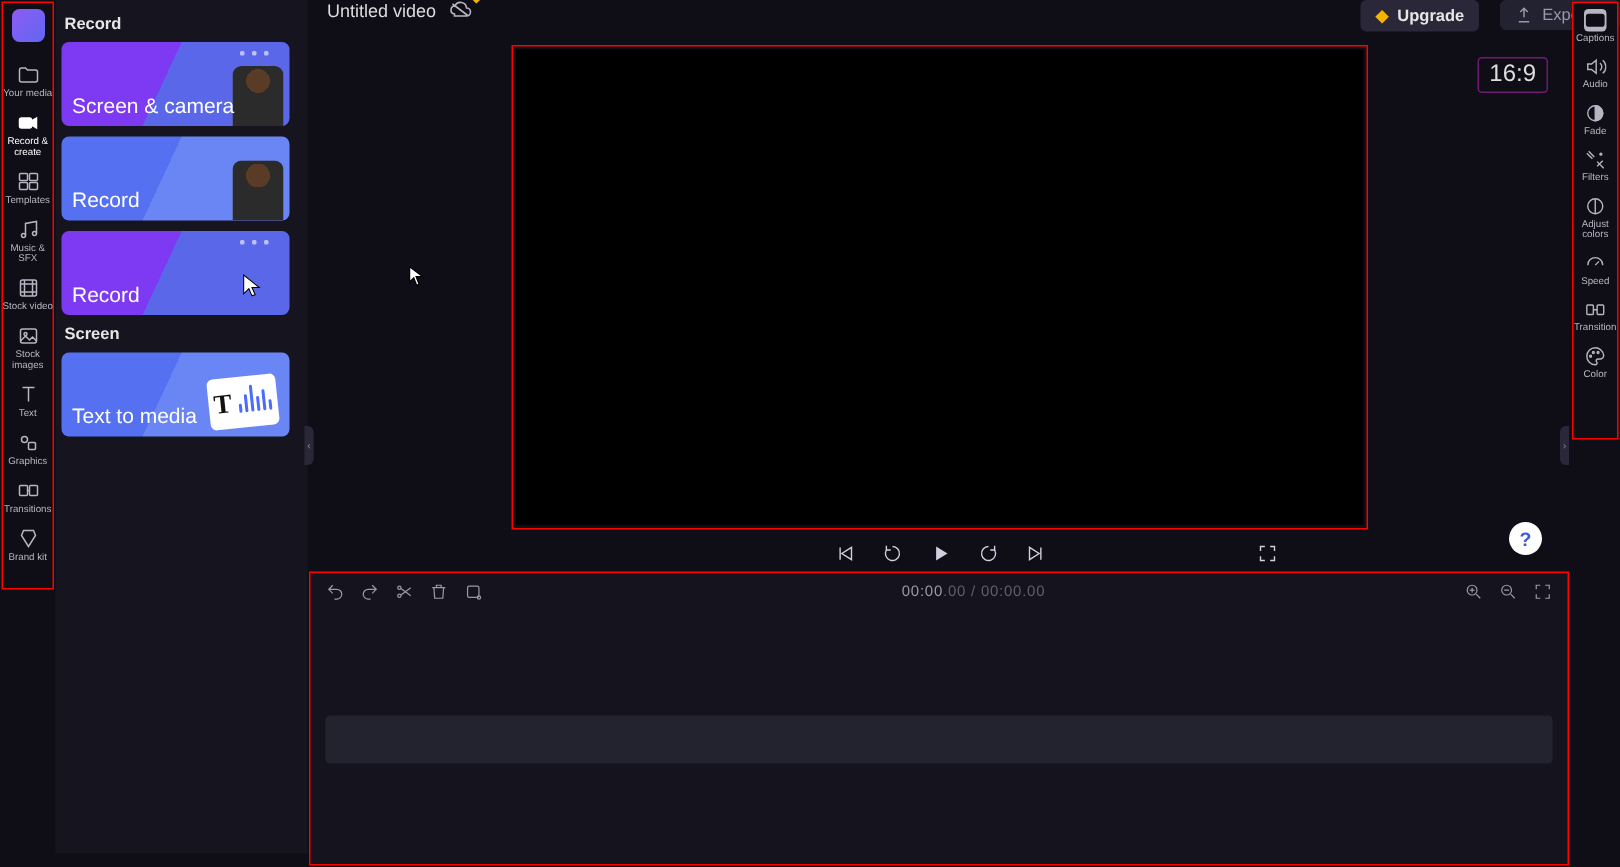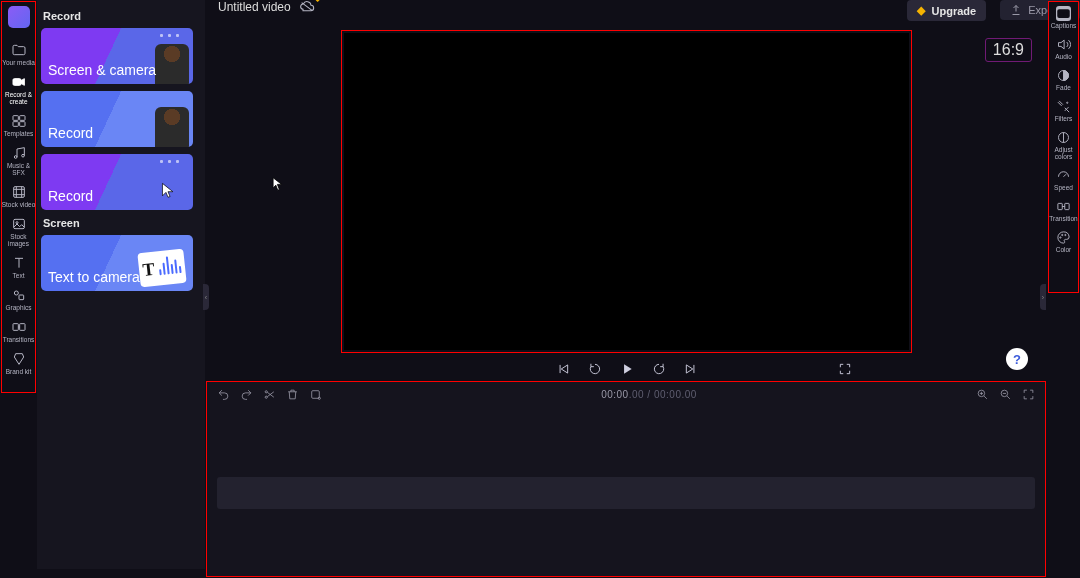--- a/index.html
+++ b/index.html
@@ -290,21 +290,21 @@
 
   <div class="panel-heading">Screen</div>
 
   <div class="card blue">
     <div class="tts-graphic">
       <span class="T">T</span>
       <span class="wave">
         <span style="height:6px"></span><span style="height:12px"></span><span style="height:18px"></span><span style="height:10px"></span><span style="height:14px"></span><span style="height:7px"></span>
       </span>
     </div>
-    <div class="card-label">Text to camera</div>
+    <div class="card-label">Text to media</div>
   </div>
 </div>
 
 <div class="collapse-tab">
   <span>‹</span>
 </div>
 
 <div class="topbar">
   <span class="title">Untitled video</span>
   <span class="cloud-toggle">

